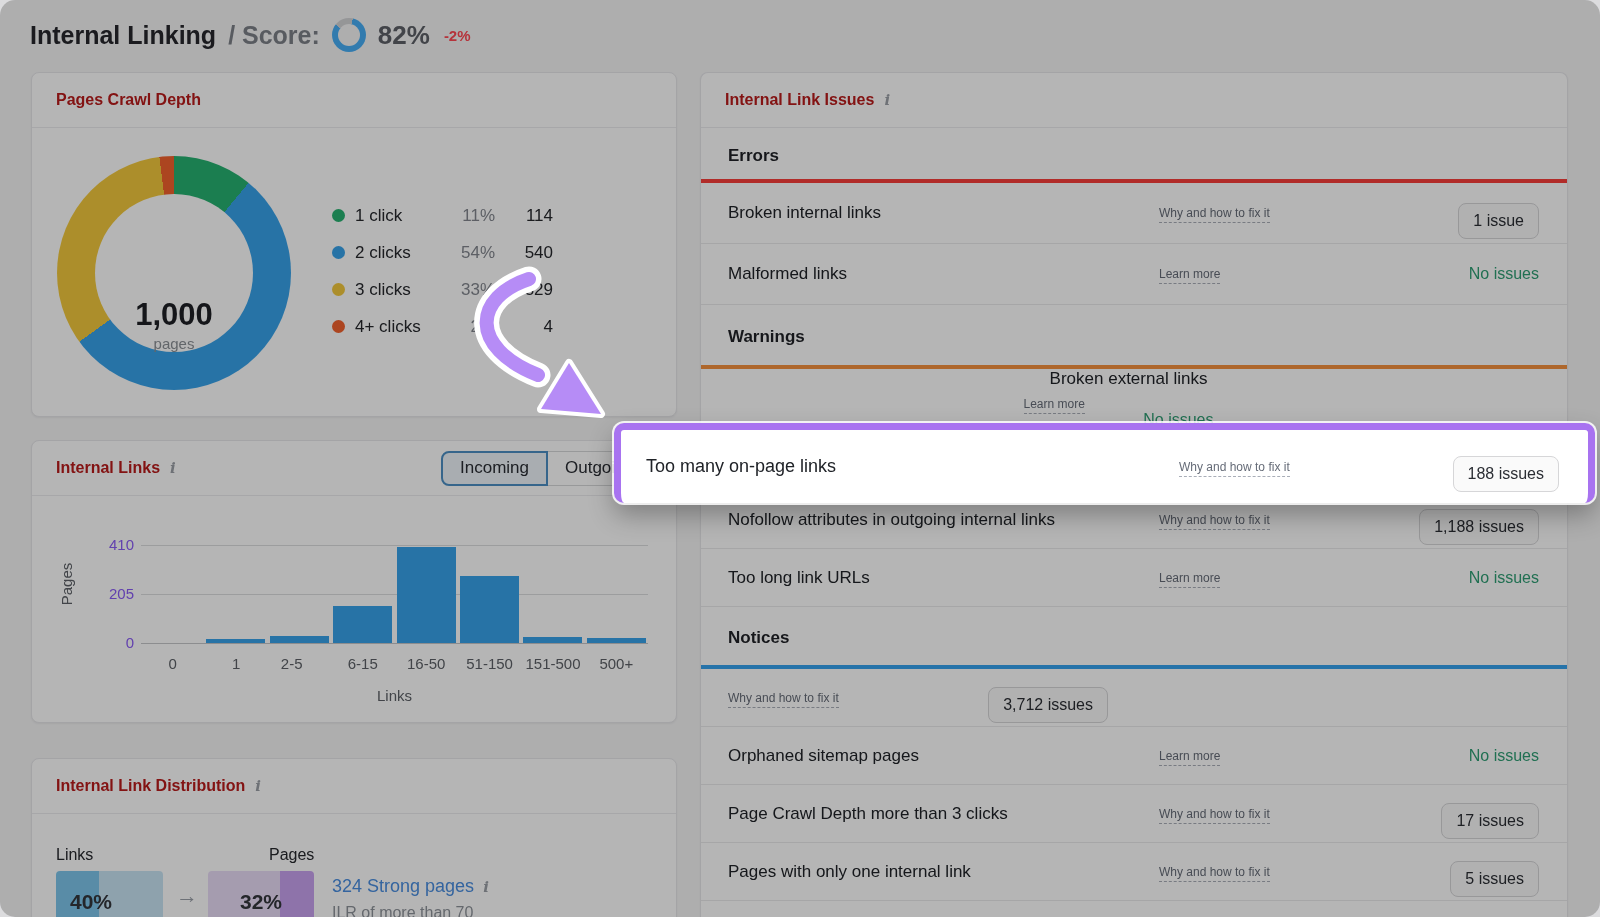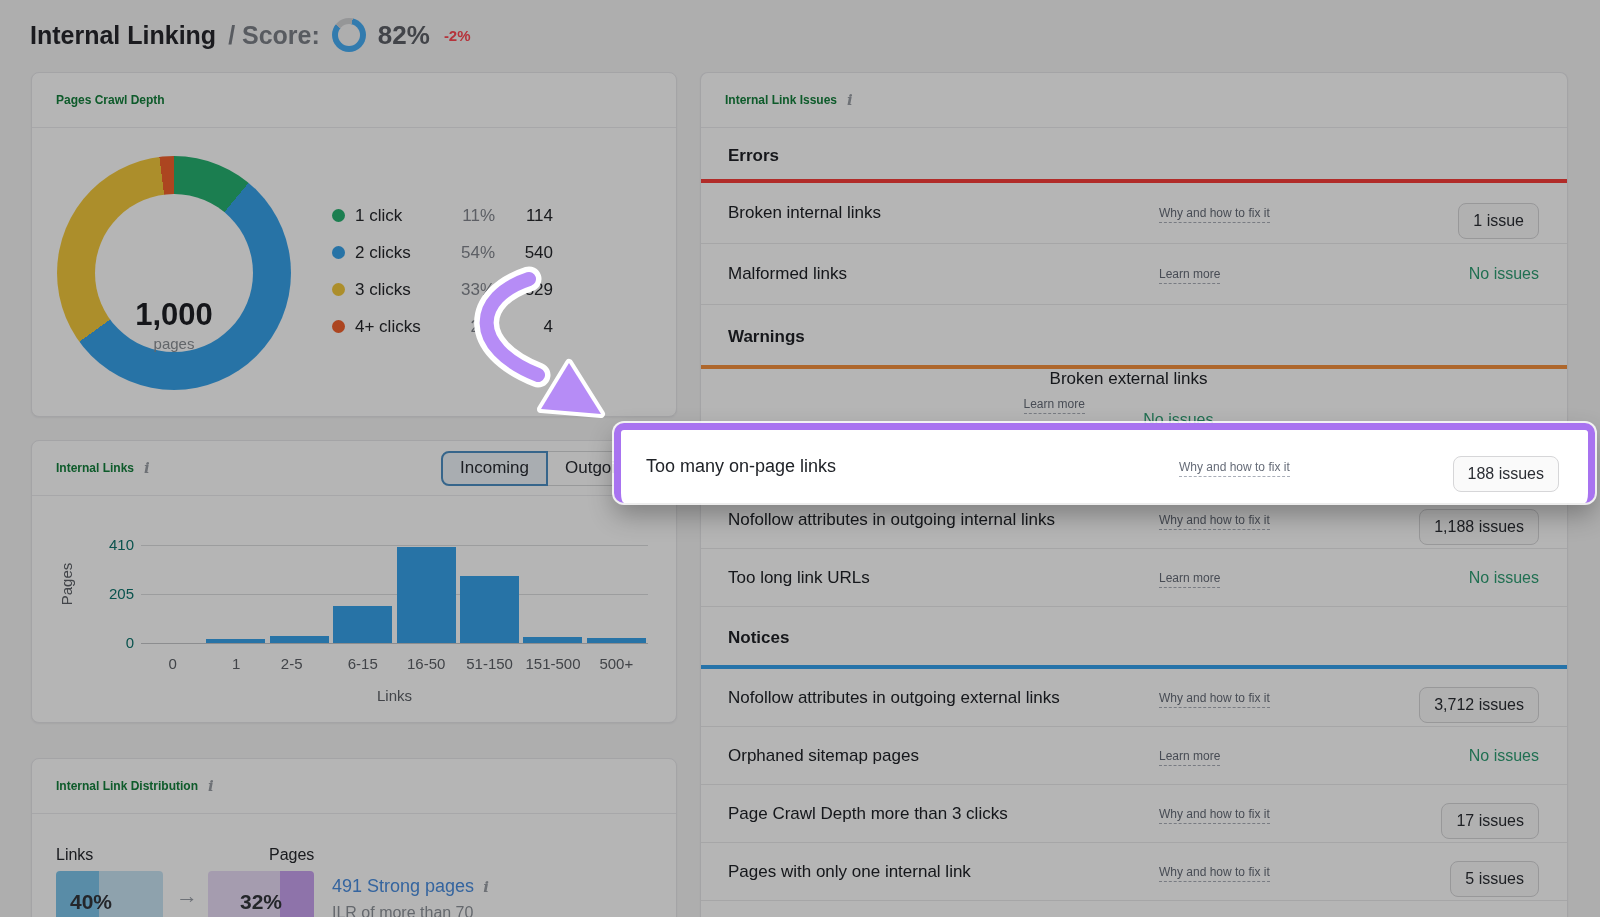--- a/index.html
+++ b/index.html
@@ -1,31 +1,31 @@
 <!DOCTYPE html>
 <html><head>
 <meta charset="utf-8">
 <style>
   html,body{margin:0;padding:0;background:#dcdcde;}
   .page{position:relative;width:1600px;height:917px;background:#f5f5f6;overflow:hidden;
-        font-family:"Liberation Sans",sans-serif;-webkit-font-smoothing:antialiased;}
+        font-family:"Liberation Sans",sans-serif;border-radius:15px;-webkit-font-smoothing:antialiased;}
   
   .hdr{position:absolute;left:30px;top:18px;display:flex;align-items:center;gap:12px;z-index:1;}
   .h-title{font-size:25px;font-weight:bold;color:#26272c;}
   .h-slabel{font-size:25px;font-weight:bold;color:#7d8188;}
   .ring{width:34px;height:34px;border-radius:50%;position:relative;flex:0 0 auto;}
   .ring::after{content:"";position:absolute;inset:6px;border-radius:50%;background:#f5f5f6;}
   .h-score{font-size:26px;font-weight:bold;color:#5e6167;}
   .h-delta{font-size:15px;font-weight:bold;color:#ff4953;margin-left:2px;}
   
   .card{position:absolute;background:#fff;border:1px solid #e7e7ea;border-radius:8px;
         box-shadow:0 1px 2px rgba(28,28,35,.06);box-sizing:border-box;}
   .card-head{height:55px;border-bottom:1px solid #ececee;display:flex;align-items:center;
              padding:0 24px;gap:8px;box-sizing:border-box;}
-  .card-title{font-size:12px;font-weight:bold;color:#15803d;}
+  .card-title{font-size:16px;font-weight:bold;color:#b91c1c;}
   .info{font-family:"DejaVu Serif",serif;font-style:italic;font-weight:bold;color:#9ba0a7;
         font-size:15px;padding:0 2px;cursor:default;}
   #card-crawl{left:31px;top:72px;width:646px;height:345px;}
   #card-links{left:31px;top:440px;width:646px;height:283px;}
   #card-dist{left:31px;top:758px;width:646px;height:210px;}
   #card-issues{left:700px;top:72px;width:868px;height:845px;border-bottom:none;border-radius:8px 8px 0 0;}
   
   .donut{position:absolute;left:25px;top:83px;width:234px;height:234px;border-radius:50%;}
   .donut-hole{position:absolute;inset:38px;background:#fff;border-radius:50%;
               display:flex;flex-direction:column;align-items:center;justify-content:flex-end;}
@@ -40,21 +40,21 @@
   
   .head-left{display:flex;align-items:center;gap:8px;flex:1;}
   .toggle{display:flex;align-items:center;}
   .tbtn{height:35px;padding:0 17px;display:flex;align-items:center;font-size:17px;color:#2a2d33;
         background:#fff;border:1px solid #d7d8da;box-sizing:border-box;cursor:pointer;}
   .tbtn.sel{background:#eef4fa;border:2px solid #4c8fc4;border-radius:8px 0 0 8px;z-index:1;}
   .tbtn.unsel{border-left:none;border-radius:0 8px 8px 0;}
   .plot{position:absolute;inset:0;pointer-events:none;}
   .gridline{position:absolute;height:1px;background:#dcdddf;}
   .gridline.base{background:#c6c7ca;}
-  .ytick{position:absolute;width:44px;text-align:right;font-size:15px;color:#0f766e;}
+  .ytick{position:absolute;width:44px;text-align:right;font-size:15px;color:#8b5cf6;}
   .bar{position:absolute;background:#38a3ea;}
   .xtick{position:absolute;font-size:15px;color:#5d6167;text-align:center;}
   .xlab{position:absolute;left:109px;width:507px;text-align:center;font-size:15px;color:#5d6167;}
   .ylab{position:absolute;left:-9px;top:133px;width:90px;height:20px;text-align:center;
         font-size:15px;color:#5d6167;transform:rotate(-90deg);}
   
   .dist-label{position:absolute;font-size:16px;color:#26282d;}
   .dist-bar{position:absolute;top:112px;height:60px;border-radius:4px;}
   .dist-pct{position:absolute;top:131px;font-size:21px;font-weight:bold;color:#33363c;}
   .dist-arrow{position:absolute;left:144px;top:124px;font-size:22px;color:#9aa0a8;}
@@ -178,21 +178,21 @@
       <span class="info">i</span>
     </div>
     <div class="dist-label" style="left:24px;top:87px">Links</div>
     <div class="dist-label" style="left:237px;top:87px">Pages</div>
     <div class="dist-bar" id="linksBar" style="left: 24px; width: 107px; background: linear-gradient(90deg, rgb(126, 198, 236) 0px, rgb(126, 198, 236) 40%, rgb(201, 228, 244) 40%, rgb(201, 228, 244) 100%);"></div>
     <div class="dist-bar" id="pagesBar" style="left: 176px; width: 106px; background: linear-gradient(90deg, rgb(233, 220, 247) 0px, rgb(233, 220, 247) 68%, rgb(200, 162, 240) 68%, rgb(200, 162, 240) 100%);"></div>
     <div class="dist-pct" style="left:38px">40%</div>
     <div class="dist-pct" style="left:176px;width:106px;text-align:center">32%</div>
     <div class="dist-arrow">→</div>
     <div class="strong-link">
-      <span style="cursor:pointer">491 Strong pages</span>
+      <span style="cursor:pointer">324 Strong pages</span>
       <span class="info">i</span>
     </div>
     <div class="dist-note">ILR of more than 70</div>
   </section>
 
   <section class="card" id="card-issues">
     <div class="card-head">
       <span class="card-title">Internal Link Issues</span>
       <span class="info">i</span>
     </div>
@@ -247,21 +247,20 @@
           <span class="irow-link"><span class="dash">Learn more</span></span>
           <span class="irow-count">
             <span class="count-none">No issues</span>
           </span>
         </div>
         <div class="isec" style="height: 62px;">
           <span class="isec-name">Notices</span>
           <div class="isec-line" style="background: rgb(54, 163, 239);"></div>
         </div>
         <div class="irow" style="height: 58px;">
-          <span class="irow-name">Nofollow attributes in outgoing external links</span>
           <span class="irow-link"><span class="dash">Why and how to fix it</span></span>
           <span class="irow-count">
             <button class="count-btn">3,712 issues</button>
           </span>
         </div>
         <div class="irow" style="height: 58px;">
           <span class="irow-name">Orphaned sitemap pages</span>
           <span class="irow-link"><span class="dash">Learn more</span></span>
           <span class="irow-count">
             <span class="count-none">No issues</span>

